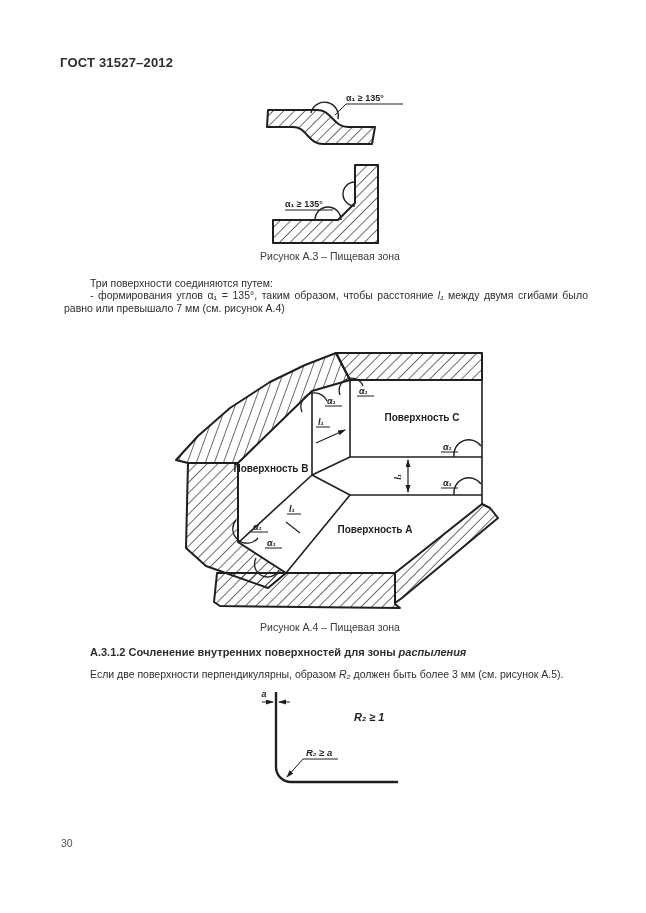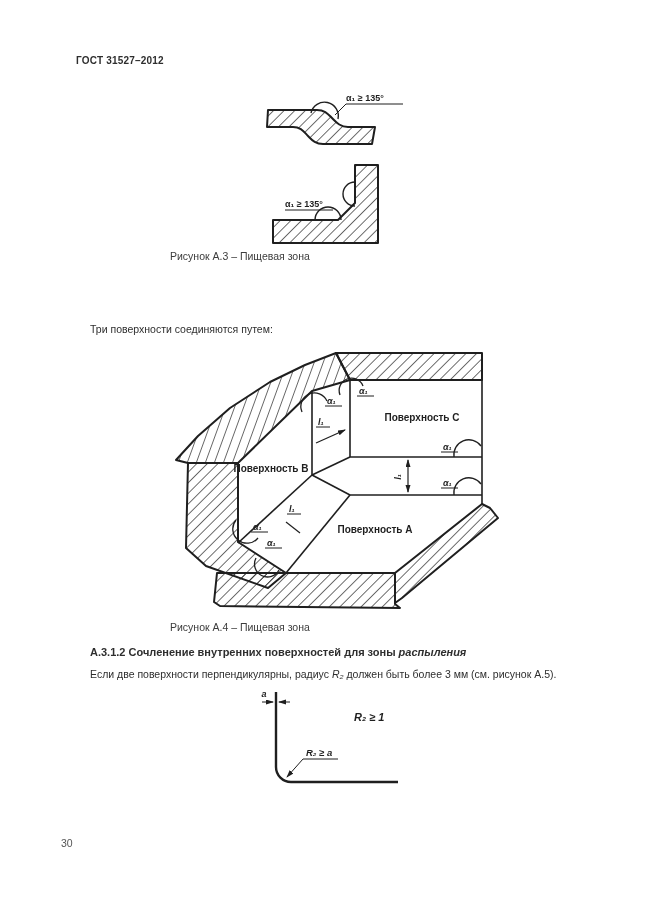--- a/index.html
+++ b/index.html
@@ -1,26 +1,26 @@
 <!DOCTYPE html>
 <html><head>
 <meta charset="utf-8">
 <style>
   html,body{margin:0;padding:0;background:#e8e8e8;}
   .page{
     position:relative;width:646px;height:913px;background:#ffffff;margin:0 auto;
     font-family:"Liberation Sans","DejaVu Sans",sans-serif;color:#2e2e2e;overflow:hidden;
   }
-  .hdr{position:absolute;left:76px;top:55px;font-size:10px;font-weight:bold;letter-spacing:.2px;}
+  .hdr{position:absolute;left:60px;top:55px;font-size:13px;font-weight:bold;letter-spacing:.2px;}
   .pagenum{position:absolute;left:61px;top:837px;font-size:10.5px;color:#555;}
-  .caption{position:absolute;left:170px;width:320px;font-size:10.5px;color:#3c3c3c;}
+  .caption{position:absolute;left:170px;width:320px;text-align:center;font-size:10.5px;color:#3c3c3c;}
   .cap-a3{top:250px;} .cap-a4{top:621px;} .cap-a5{top:799px;}
   .bodyblock{position:absolute;left:64px;width:524px;font-size:10.5px;line-height:12.4px;text-align:justify;}
   .bodyblock p{margin:0;text-indent:26px;}
-  .para{top:277px;margin-top:46px;}
+  .para{top:277px;}
   .heading{position:absolute;left:64px;top:646px;width:524px;font-size:11px;font-weight:bold;text-indent:26px;}
   .sect-body{top:668px;}
   .it{font-style:italic;}
   .fig{position:absolute;}
   .fig-a3{left:253px;top:88px;}
   .fig-a4{left:150px;top:340px;}
   .fig-a5{left:228px;top:688px;}
   svg text{fill:#1f1f1f;}
   .lbl{font-size:9px;font-style:italic;font-weight:bold;}
   .surf{font-size:10px;font-weight:bold;font-style:normal;}
@@ -60,20 +60,21 @@
     </g>
     <path d="M102,94 A12,12 0 0 0 102,118" fill="none" stroke="#1f1f1f" stroke-width="1.4"></path>
     <path d="M62,132 A13,13 0 0 1 88,132" fill="none" stroke="#1f1f1f" stroke-width="1.4"></path>
     <path d="M32,122 L80,122" fill="none" stroke="#1f1f1f" stroke-width="1"></path>
     <text x="32" y="119" class="anglbl">α₁ ≥ 135°</text>
   </svg>
   <div class="caption cap-a3">Рисунок А.3 – Пищевая зона</div>
 
   <div class="bodyblock para">
     <p><span>Три поверхности соединяются путем:</span></p>
+    <p><span>- формирования углов α₁ = 135°, таким образом, чтобы расстояние </span><span class="it">l₁</span><span> между двумя сгибами было равно или превышало 7 мм (см. рисунок А.4)</span></p>
   </div>
 
   <svg class="fig fig-a4" width="360" height="285" viewBox="0 0 360 285">
 
     <g stroke="#1f1f1f" stroke-width="2" stroke-linejoin="round">
       <path d="M186,13 L332,13 L332,40 L200,40 Z" fill="url(#h45)"></path>
       <path d="M186,13 L200,40 L162,51 L88,123 L38,123 L26,120 L48,96 L80,68 L120,42 L155,25 Z" fill="url(#h20)"></path>
       <path d="M38,123 L88,123 L88,202 L136,233 L118,248 L56,226 L36,208 Z" fill="url(#h45)"></path>
       <path d="M67,233 L245,233 L245,264 L250,268 L70,266 L64,262 Z" fill="url(#h45)"></path>
       <path d="M245,233 L332,164 L340,168 L348,178 L252,258 L245,263 Z" fill="url(#h45)"></path>
@@ -131,21 +132,21 @@
     <g>
       <text x="272" y="81" class="surf" text-anchor="middle">Поверхность С</text>
       <text x="121" y="132" class="surf" text-anchor="middle">Поверхность В</text>
       <text x="225" y="193" class="surf" text-anchor="middle">Поверхность А</text>
     </g>
   </svg>
   <div class="caption cap-a4">Рисунок А.4 – Пищевая зона</div>
 
   <div class="heading"><span>А.3.1.2 Сочленение внутренних поверхностей для зоны </span><span class="it">распыления</span></div>
   <div class="bodyblock sect-body">
-    <p><span>Если две поверхности перпендикулярны, радиус </span><span class="it">R₂</span><span> должен быть более 3 мм (см. рисунок А.5).</span></p>
+    <p><span>Если две поверхности перпендикулярны, образом </span><span class="it">R₂</span><span> должен быть более 3 мм (см. рисунок А.5).</span></p>
   </div>
 
   <svg class="fig fig-a5" width="182" height="112" viewBox="0 0 182 112">
     <path d="M48,4 L48,79 A15,15 0 0 0 63,94 L170,94" fill="none" stroke="#1f1f1f" stroke-width="2.4"></path>
     <g>
       <path d="M34,14 L45,14" stroke="#1f1f1f" stroke-width="1" fill="none" marker-end="url(#arr)"></path>
       <path d="M62,14 L51,14" stroke="#1f1f1f" stroke-width="1" fill="none" marker-end="url(#arr)"></path>
       <text x="36" y="9" class="lbl" text-anchor="middle">a</text>
     </g>
     <text x="126" y="33" style="font-size:11px;font-weight:bold;font-style:italic;">R₂ ≥ 1</text>

